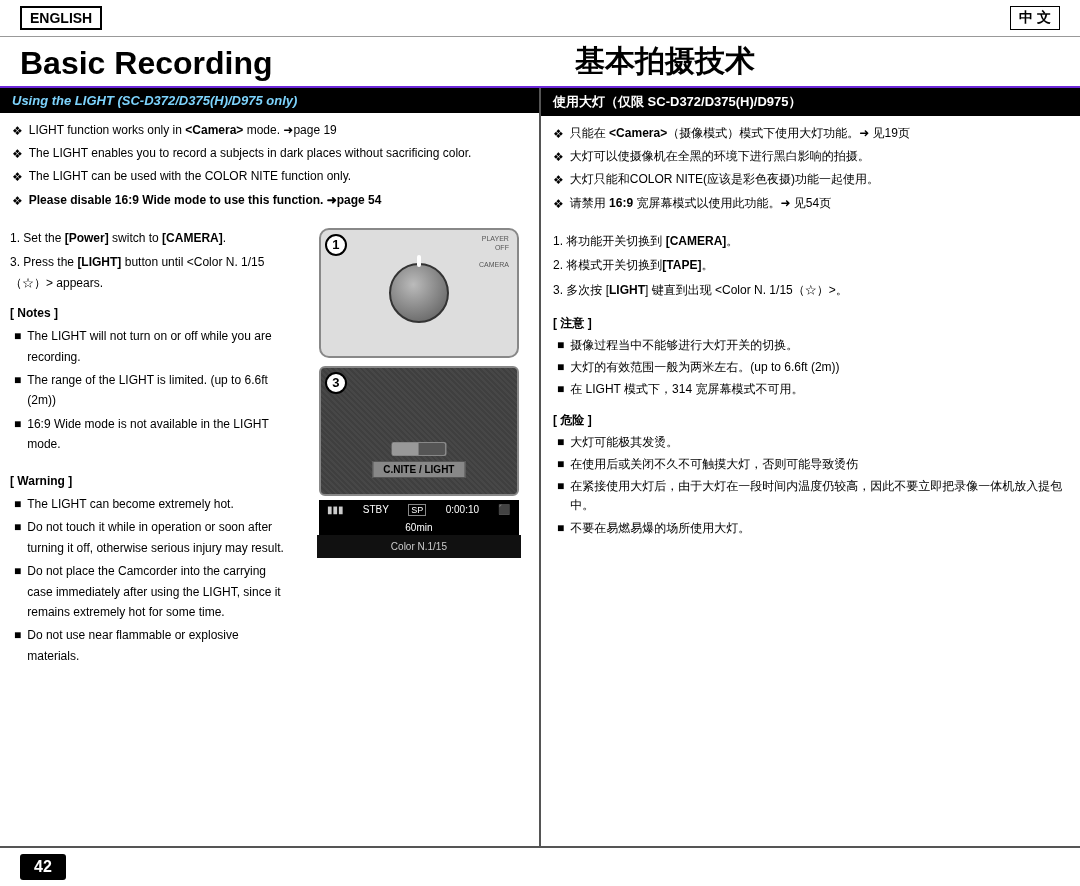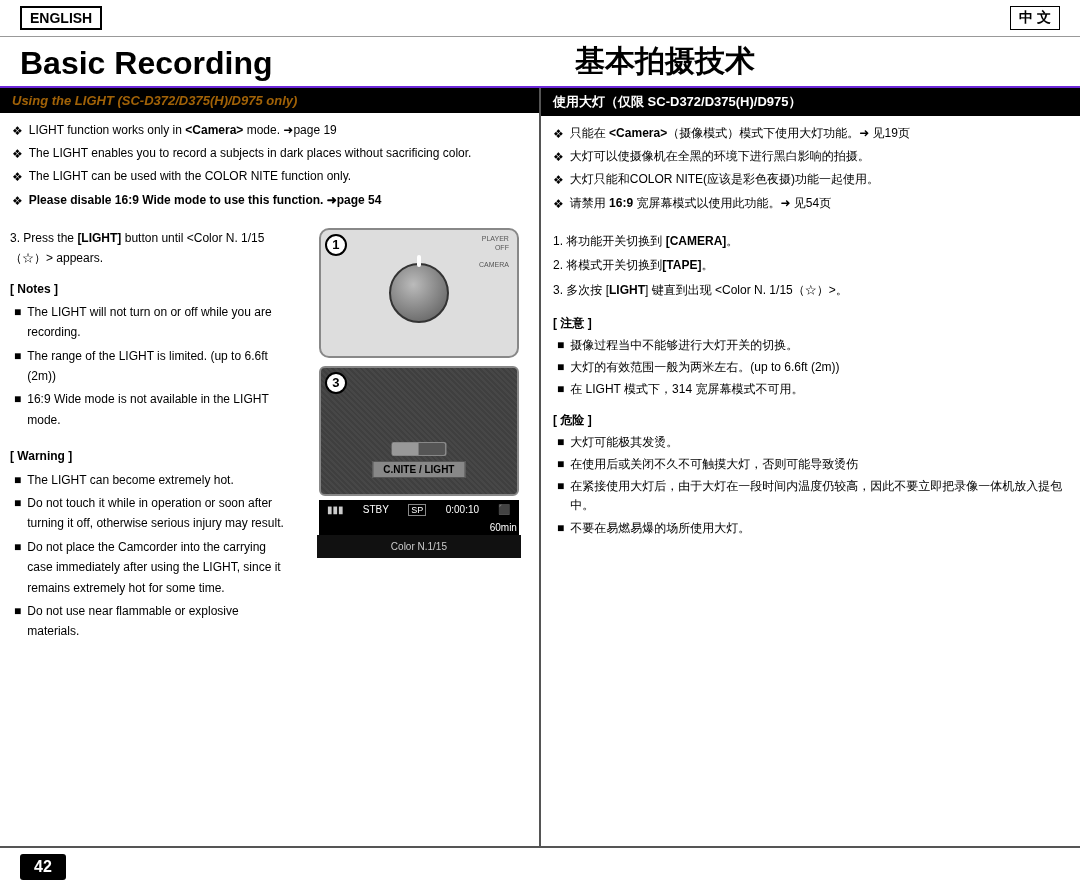--- a/index.html
+++ b/index.html
@@ -59,21 +59,21 @@
       font-size: 30px;
       font-weight: bold;
       flex: 1;
       text-align: left;
       padding-left: 30px;
     }
 
     
     .section-header-en {
       background: #000;
-      color: #a16207;
+      color: #7dd3fc;
       padding: 5px 12px;
       font-style: italic;
       font-size: 13px;
       font-weight: bold;
     }
     .section-header-zh {
       background: #000;
       color: #fff;
       padding: 5px 12px;
       font-size: 13px;
@@ -365,20 +365,23 @@
         </div>
         <div class="bullet-item">
           <span class="bullet-diamond">❖</span>
           <span><b>Please disable 16:9 Wide mode to use this function. ➜page 54</b></span>
         </div>
       </div>
 
       <div class="steps-and-images">
         <div class="steps-left">
           <div class="step-item">
+            1. Set the <b>[Power]</b> switch to <b>[CAMERA]</b>.
+          </div>
+          <div class="step-item">
             3. Press the <b>[LIGHT]</b> button until &lt;Color N. 1/15（☆）&gt; appears.
           </div>
 
           <div style="margin-top:10px;">
             <div class="notes-title">[ Notes ]</div>
             <div class="note-item">
               <span class="note-bullet">■</span>
               <span>The LIGHT will not turn on or off while you are recording.</span>
             </div>
             <div class="note-item">
@@ -436,21 +439,21 @@
             <div class="cnite-label-box">C.NITE / LIGHT</div>
           </div>
 
           <div class="status-bar-box">
             <span class="batt">▮▮▮</span>
             <span>STBY</span>
             <span style="border:1px solid #888; padding:0 2px; font-size:9px;">SP</span>
             <span>0:00:10</span>
             <span>⬛</span>
           </div>
-          <div style="background:#000; color:#fff; width:200px; text-align:right; font-size:10px; padding:2px;">
+          <div style="background:#000; color:#fff; width:200px; text-align:center; font-size:10px; padding:2px;">
             <span>60min</span>
           </div>
           <div style="background:#111; color:#ccc; width:204px; text-align:center; font-size:10px; padding:6px 0;">
             <span>Color N.1/15</span>
           </div>
         </div>
       </div>
     </div>
 
     <div class="vertical-divider"></div>

